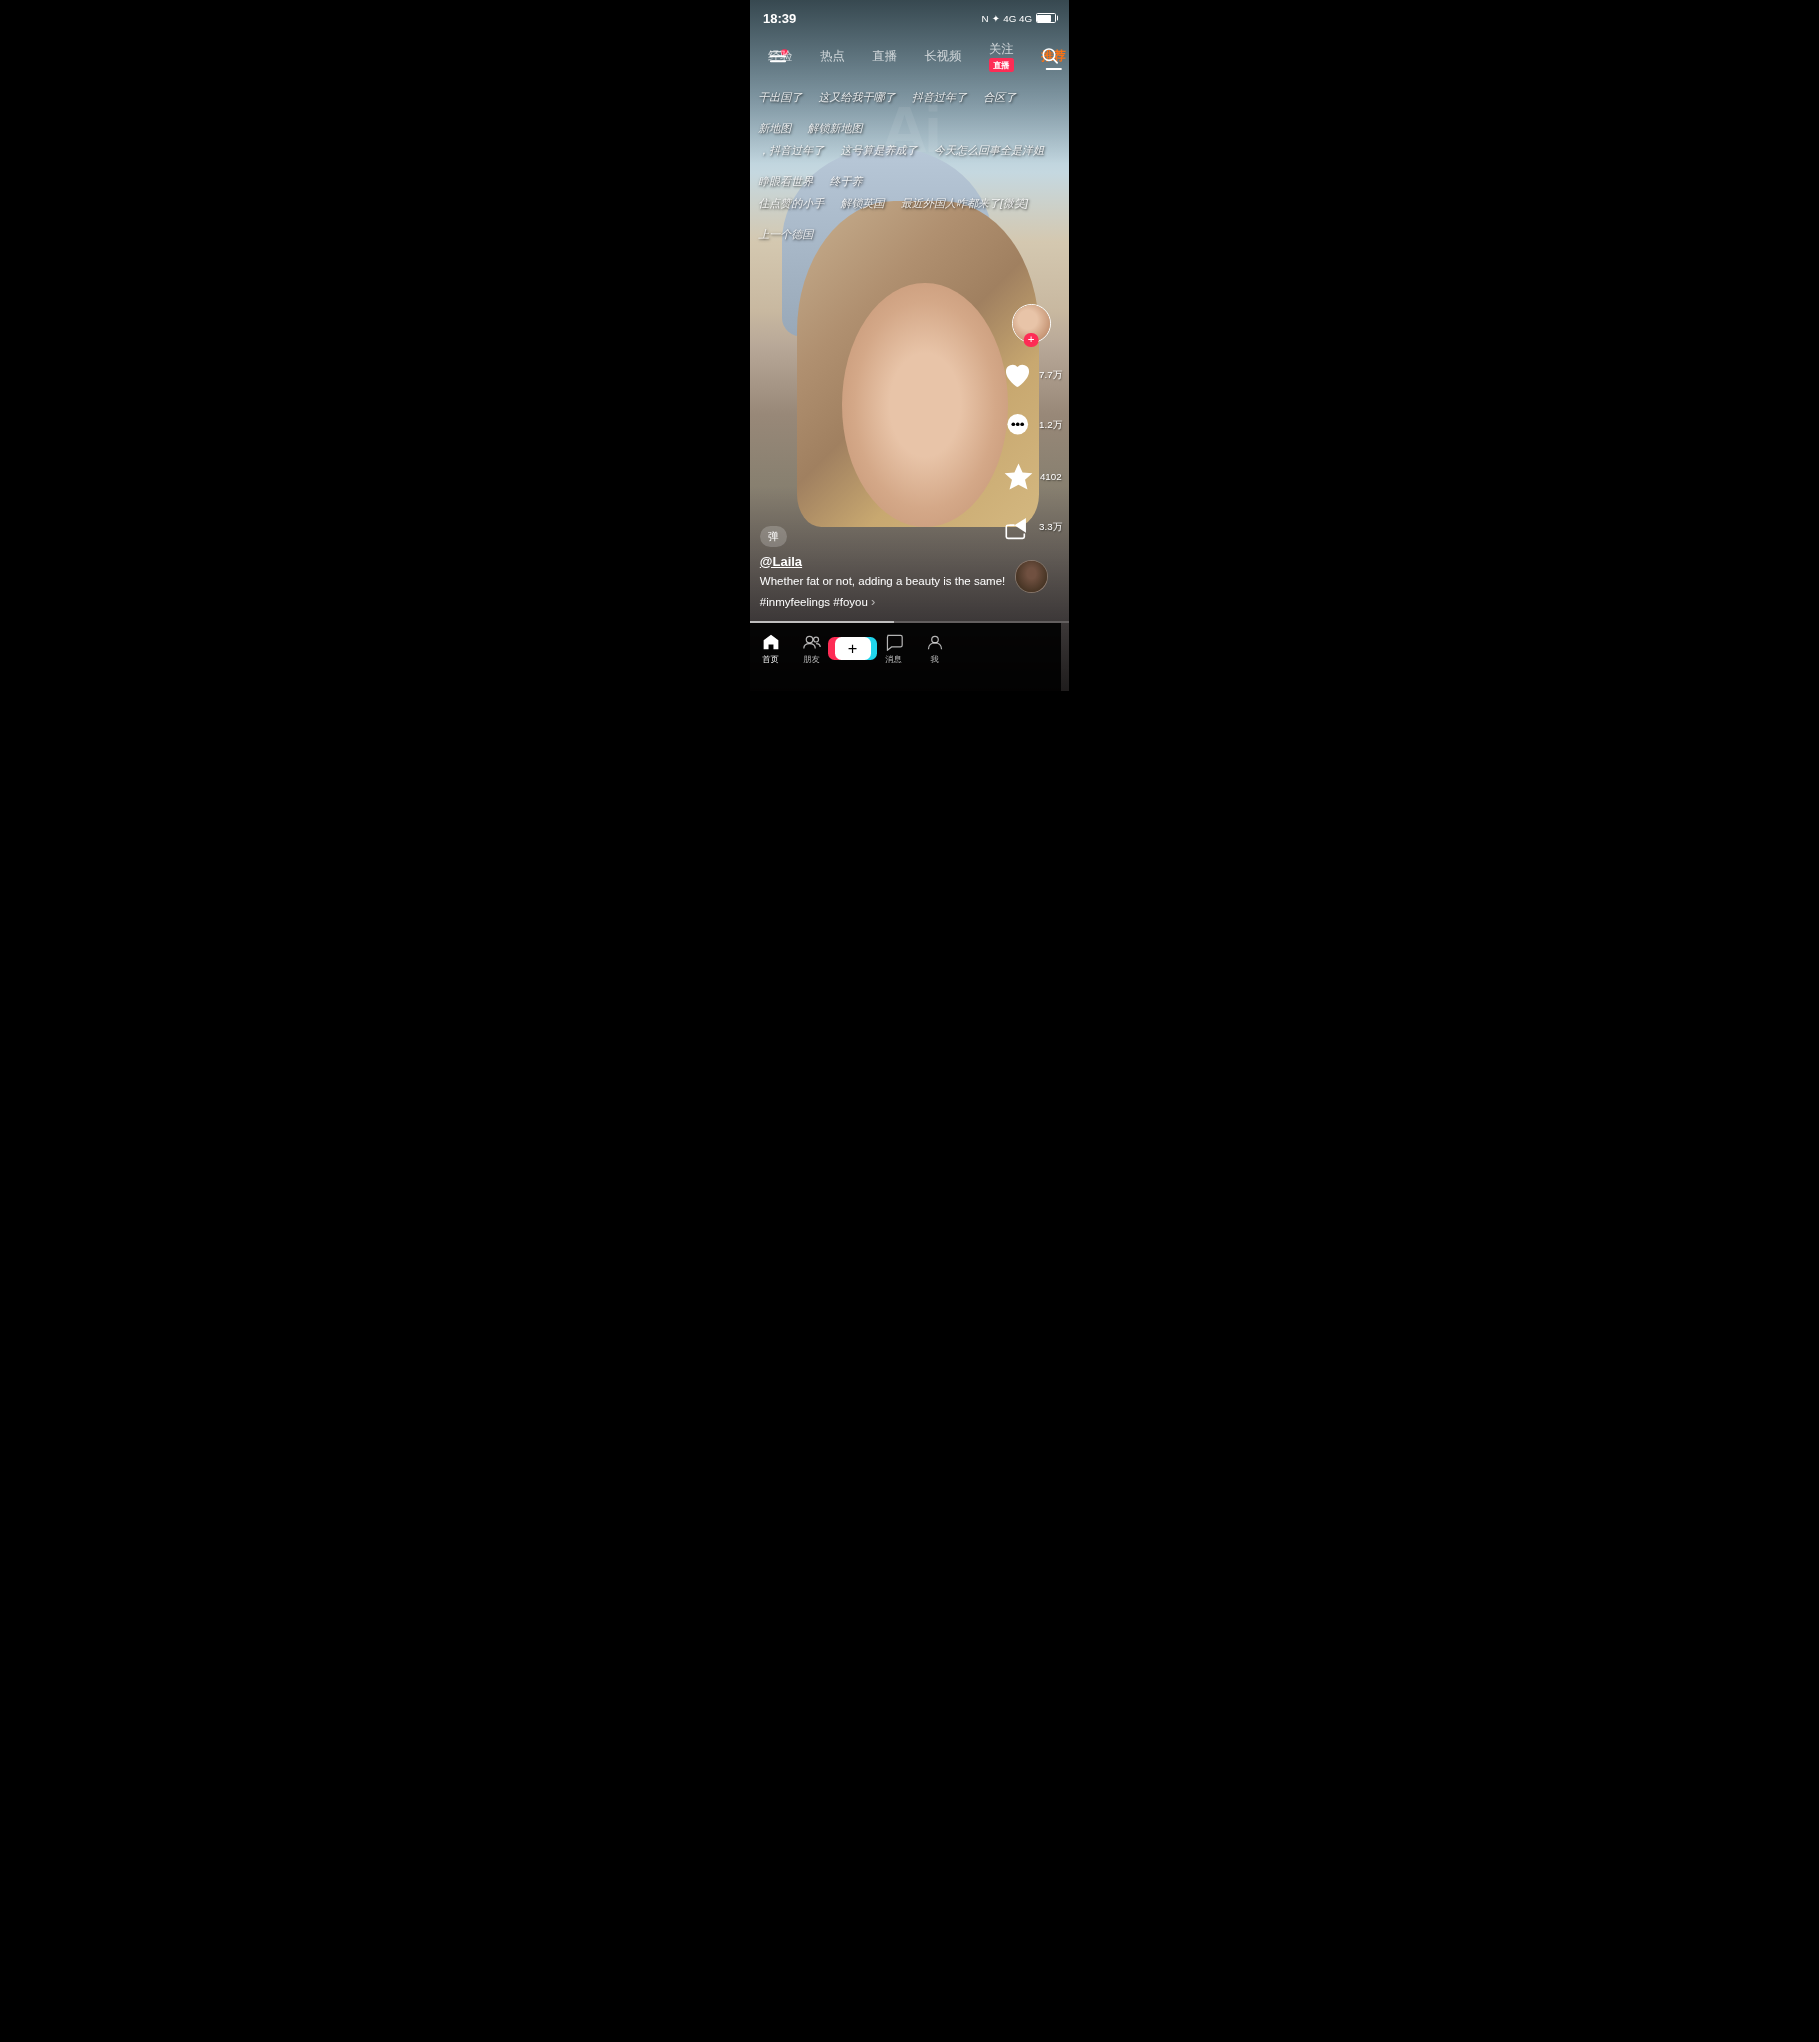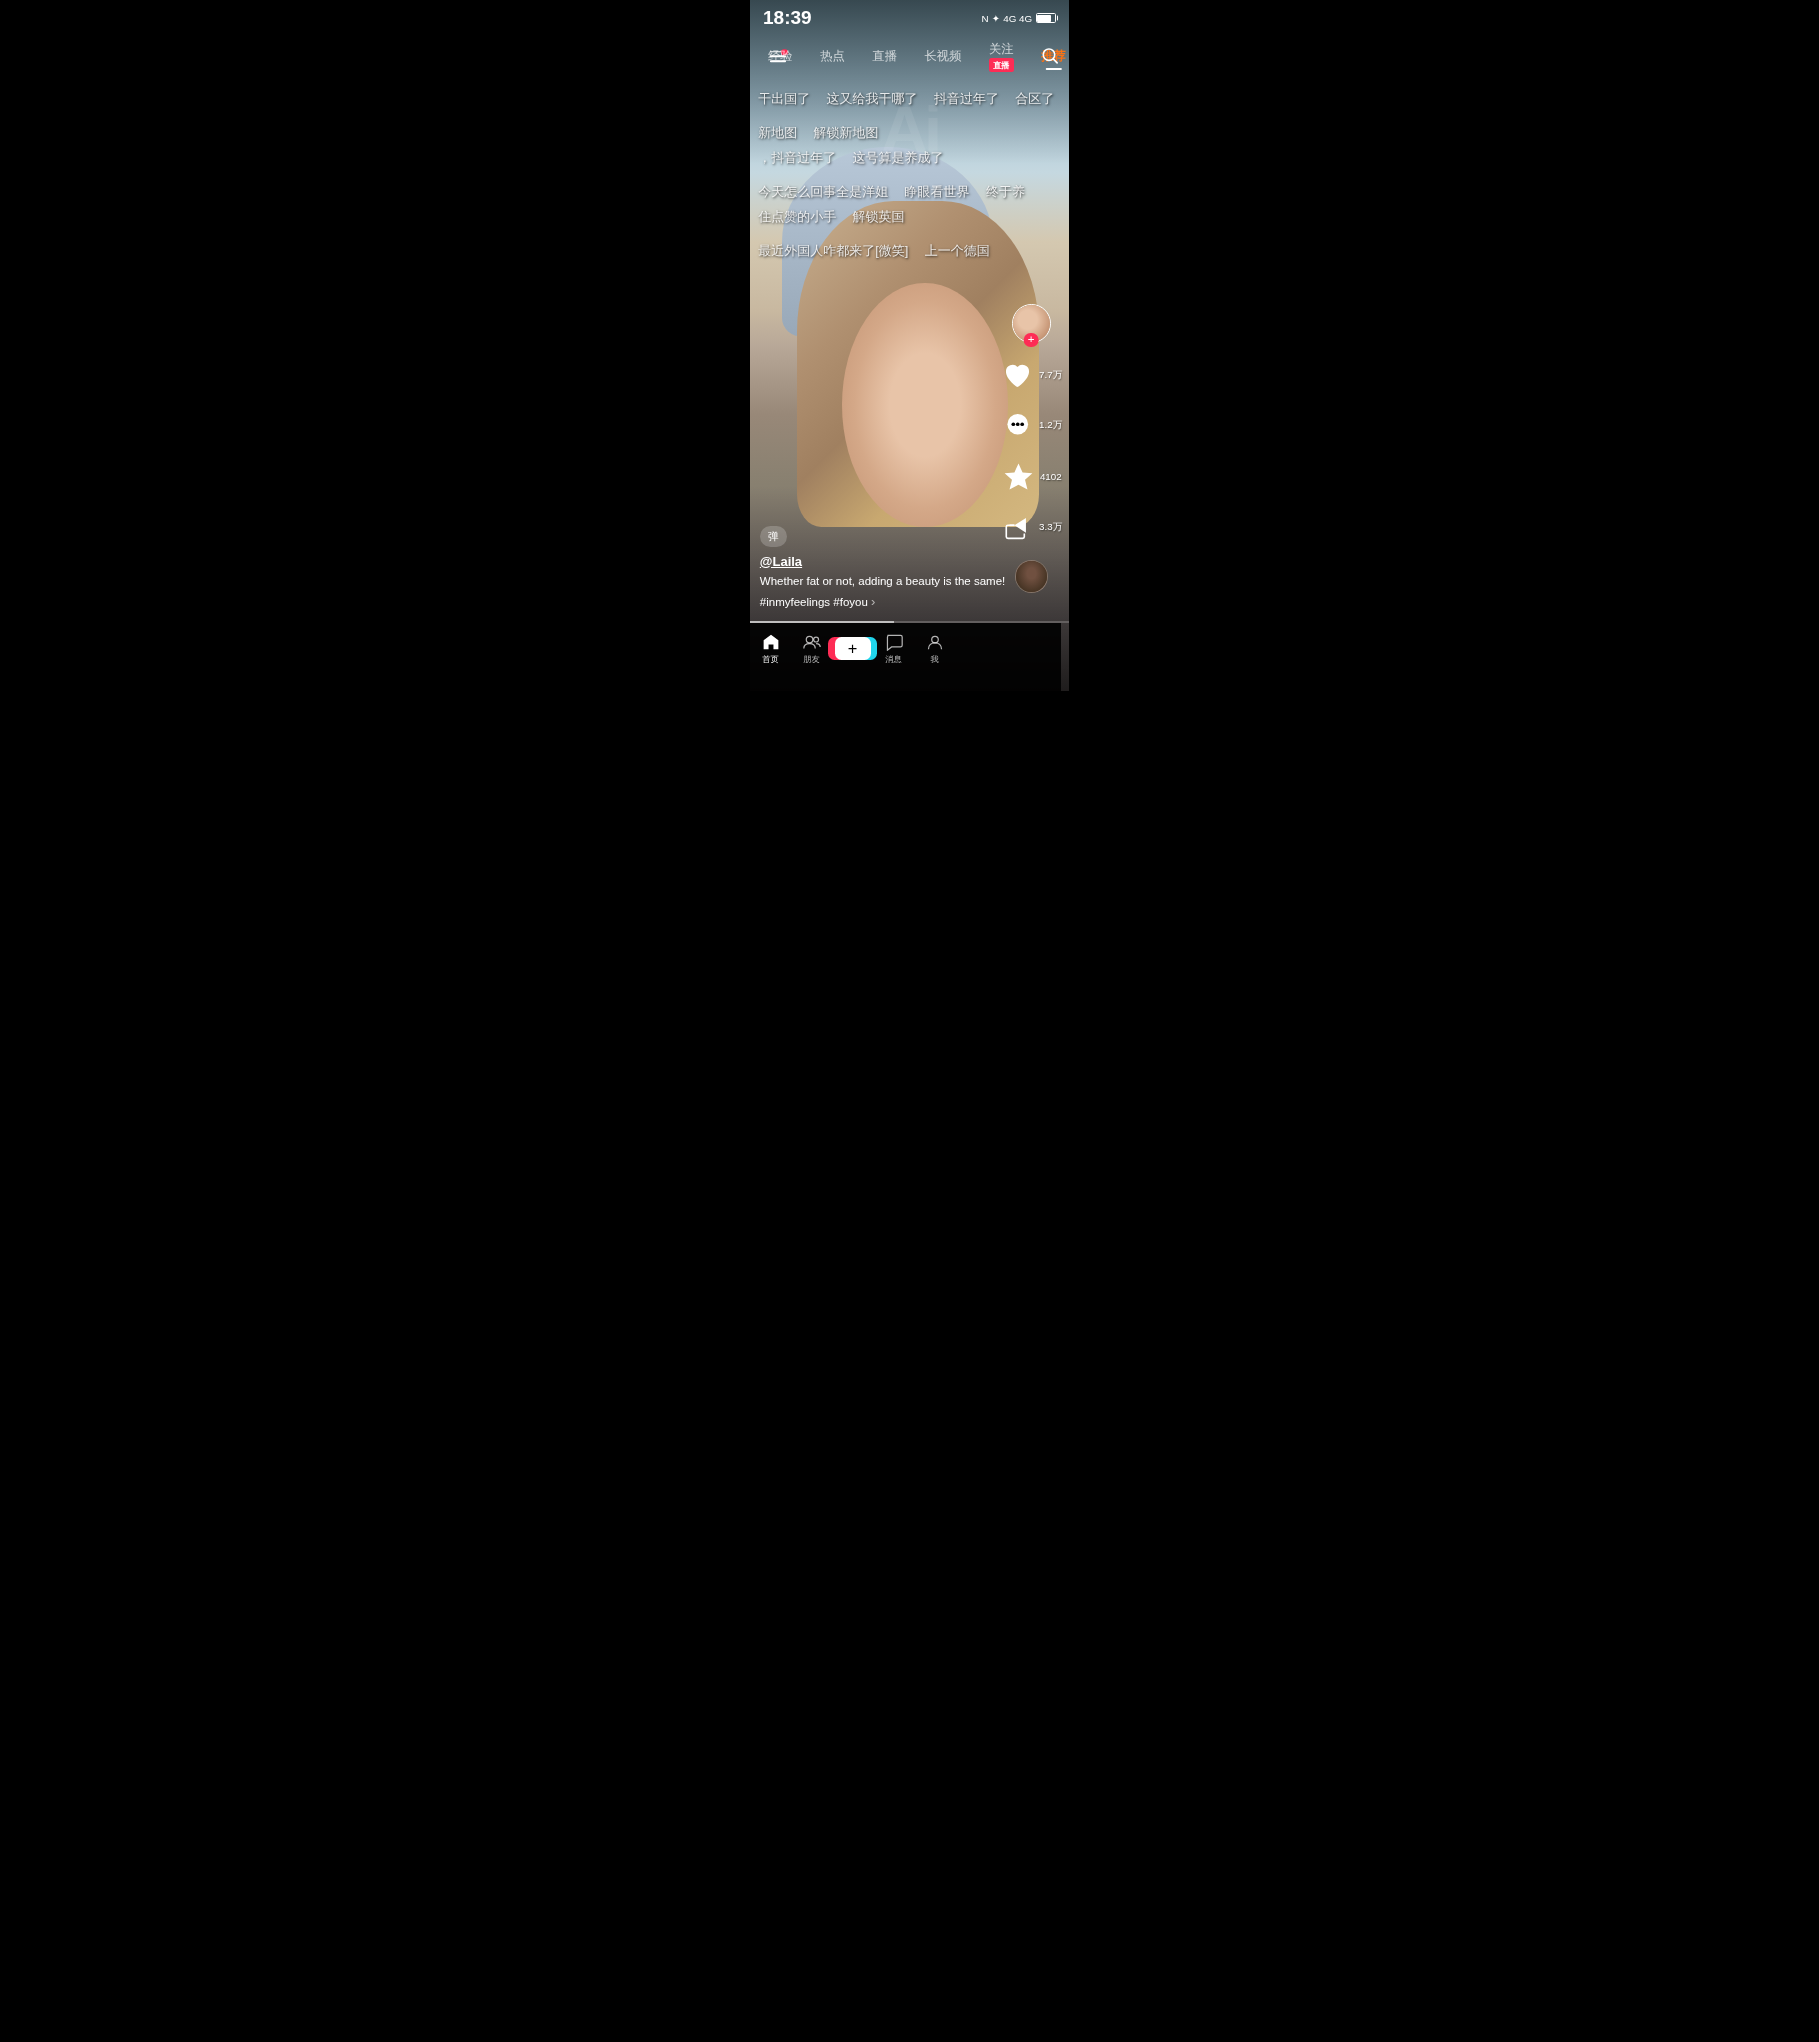--- a/index.html
+++ b/index.html
@@ -24,21 +24,21 @@
       height: 36px;
       display: flex;
       align-items: center;
       justify-content: space-between;
       padding: 0 13px;
       z-index: 100;
       color: #fff;
     }
 
     .status-time {
-      font-size: 19px;
+      font-size: 13px;
       font-weight: 600;
       color: #fff;
     }
 
     .status-icons {
       display: flex;
       align-items: center;
       gap: 3.3px;
       font-size: 9.8px;
       color: #fff;
@@ -266,23 +266,24 @@
 
     .comment-row {
       display: flex;
       gap: 16.4px;
       margin-bottom: 6.5px;
       flex-wrap: wrap;
     }
 
     .comment-text {
       color: rgba(255,255,255,0.85);
-      font-size: 13px;
+      font-size: 11px;
       text-shadow: 0.8px 0.8px 2.5px rgba(0,0,0,0.8);
       white-space: nowrap;
+      font-style: italic;
     }
 
     
     .right-sidebar {
       position: absolute;
       right: 6.5px;
       bottom: 98px;
       display: flex;
       flex-direction: column;
       align-items: center;

